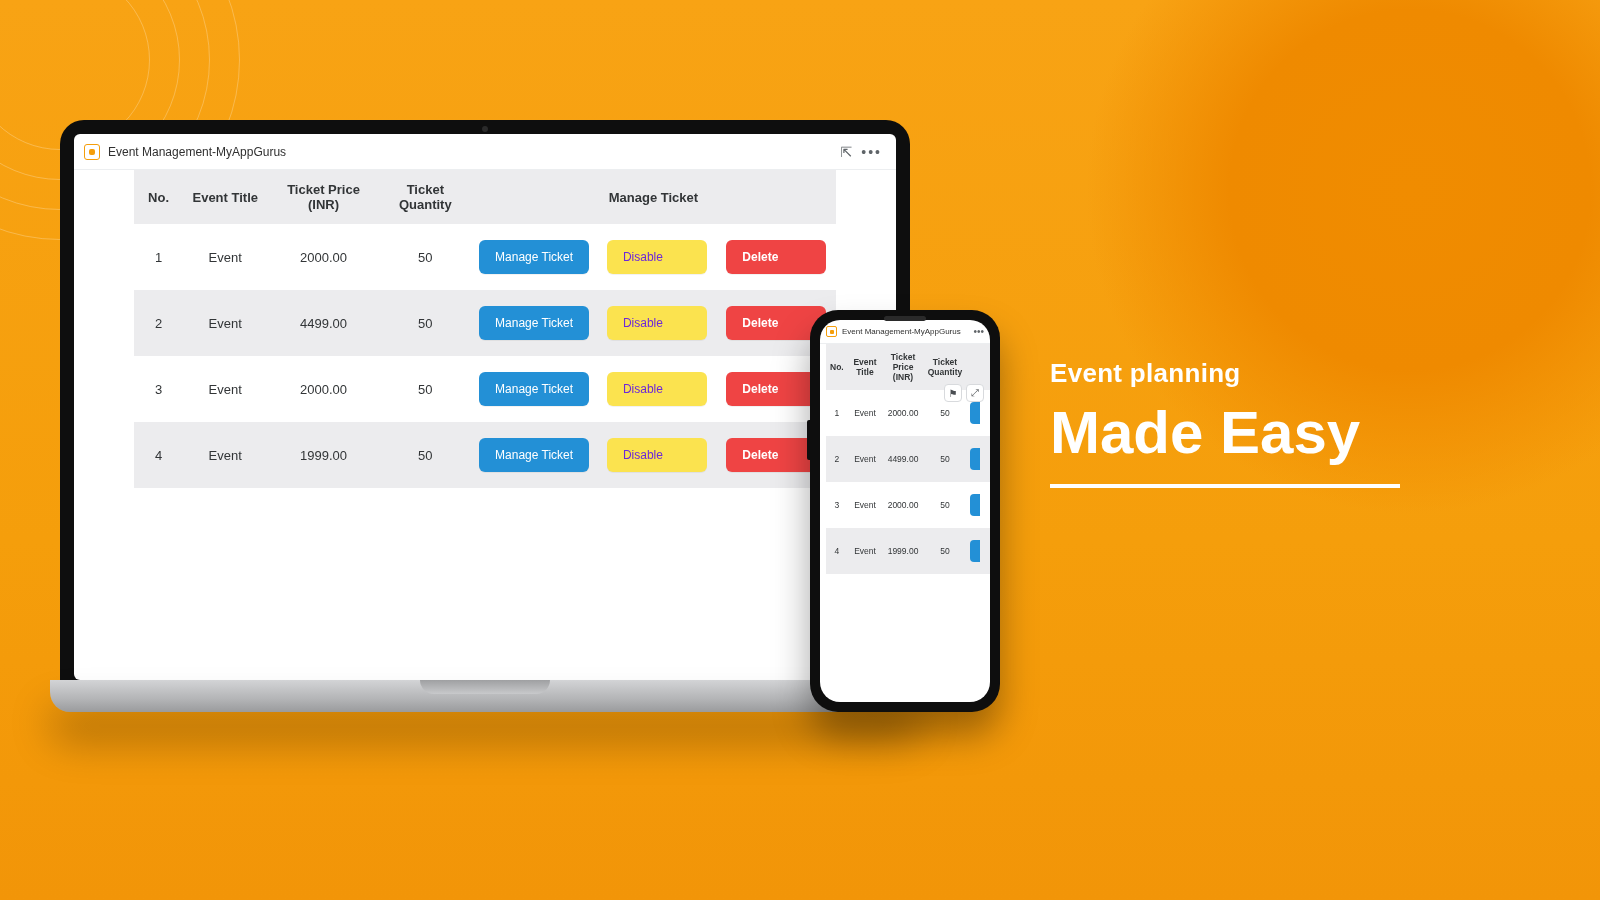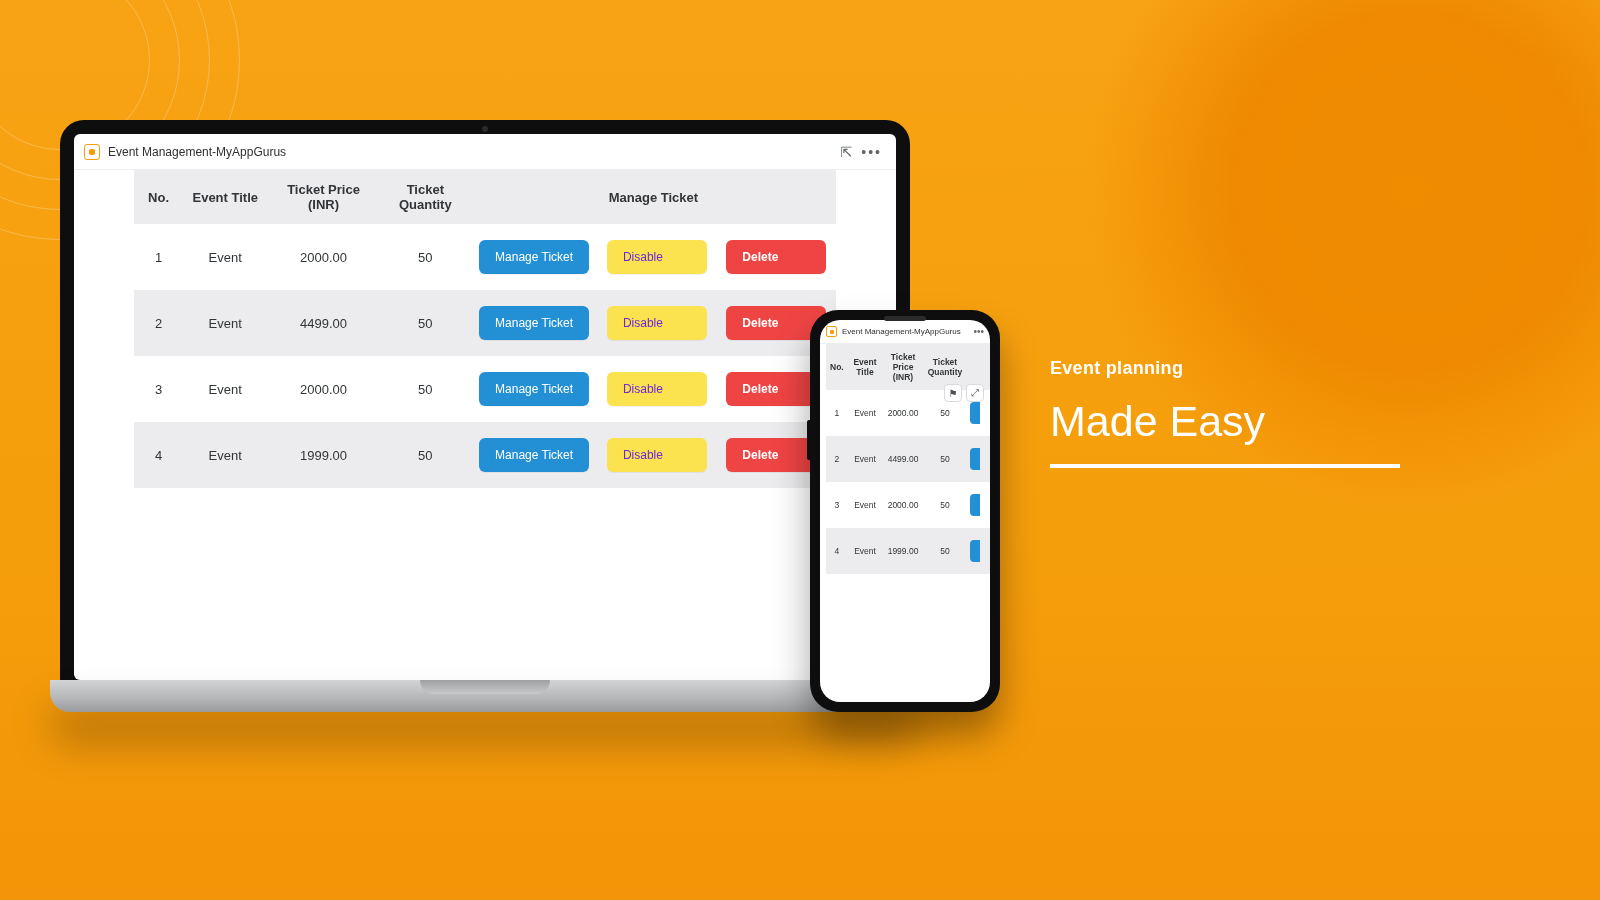--- a/index.html
+++ b/index.html
@@ -134,22 +134,22 @@
   table.pv{ width:100%; border-collapse:collapse; font-size:8.5px; color:#323537;}
   table.pv thead th{ background:#ececee; padding:8px 4px; font-weight:600; text-align:center;}
   table.pv tbody td{ padding:12px 4px; text-align:center; vertical-align:middle;}
   table.pv tbody tr:nth-child(even) td{ background:#ececee;}
   .pv .stub{ width:10px; background:#2390d6; border-radius:4px 0 0 4px; height:22px; display:block;}
 
   
   .headline {
     position:absolute; left:1050px; top:358px; color:#fff;
   }
-  .headline .small{ font-size:18px; font-weight:600; letter-spacing:0.3px; display:block; margin-bottom:20px;}
-  .headline .big{ font-size:43px; font-weight:400; line-height:1.05; display:block; padding-bottom:14px;}
+  .headline .small{ font-size:26px; font-weight:600; letter-spacing:0.3px; display:block; margin-bottom:12px;}
+  .headline .big{ font-size:60px; font-weight:700; line-height:1.05; display:block; padding-bottom:14px;}
   .headline .rule{ width:350px; height:4px; background:#fff; margin-top:6px;}
 </style>
 </head>
 <body>
 
 <div class="blob"></div>
 <div class="rings">
   <div style="width:360px;height:360px;"></div>
   <div style="width:300px;height:300px;left:30px;top:30px;"></div>
   <div style="width:240px;height:240px;left:60px;top:60px;"></div>

